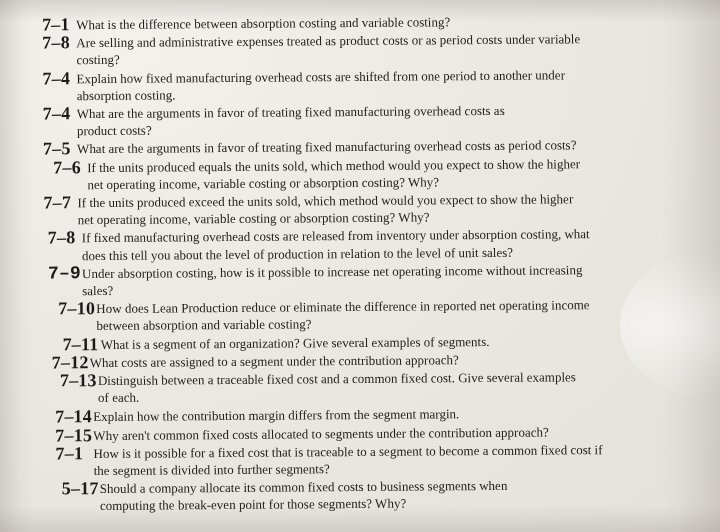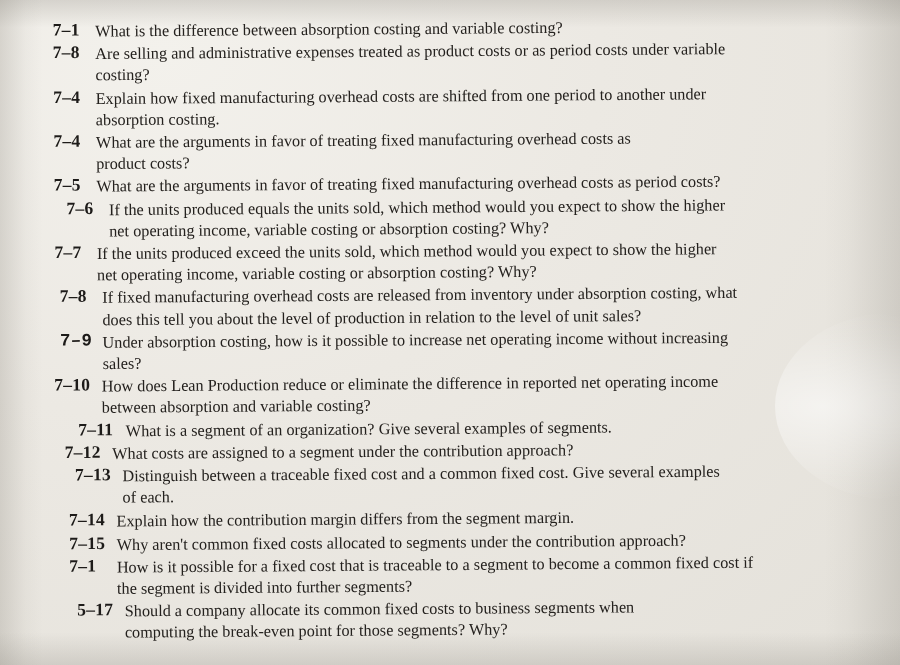--- a/index.html
+++ b/index.html
@@ -84,21 +84,21 @@
 
   .qrow {
     display: flex;
     align-items: flex-start;
     margin-bottom: 1px;
   }
 
   .qnum {
     flex: 0 0 auto;
     font-weight: bold;
-    font-size: 14px;
+    font-size: 18px;
     line-height: 17.2px;
     color: #1d1b19;
     text-align: left;
     letter-spacing: 0.2px;
     white-space: nowrap;
     font-family: "Liberation Serif", serif;
   }
 
   .qtext {
     flex: 1 1 auto;
@@ -112,21 +112,21 @@
   
   .qrow[data-idx="0"]  .qnum { width: 34px; margin-left: 6px; }
   .qrow[data-idx="1"]  .qnum { width: 34px; margin-left: 6px; }
   .qrow[data-idx="2"]  .qnum { width: 34px; margin-left: 6px; }
   .qrow[data-idx="3"]  .qnum { width: 34px; margin-left: 6px; }
   .qrow[data-idx="4"]  .qnum { width: 34px; margin-left: 6px; }
   .qrow[data-idx="5"]  .qnum { width: 34px; margin-left: 16px; }
   .qrow[data-idx="6"]  .qnum { width: 34px; margin-left: 6px; }
   .qrow[data-idx="7"]  .qnum { width: 34px; margin-left: 10px; }
   .qrow[data-idx="8"]  .qnum { width: 34px; margin-left: 10px; font-family: Liberation Mono, monospace; }
-  .qrow[data-idx="9"]  .qnum { width: 38px; margin-left: 5px; }
+  .qrow[data-idx="9"]  .qnum { width: 38px; margin-left: 20px; }
   .qrow[data-idx="10"] .qnum { width: 38px; margin-left: 24px; }
   .qrow[data-idx="11"] .qnum { width: 38px; margin-left: 13px; }
   .qrow[data-idx="12"] .qnum { width: 38px; margin-left: 21px; }
   .qrow[data-idx="13"] .qnum { width: 38px; margin-left: 16px; }
   .qrow[data-idx="14"] .qnum { width: 38px; margin-left: 16px; }
   .qrow[data-idx="15"] .qnum { width: 38px; margin-left: 16px; }
   .qrow[data-idx="16"] .qnum { width: 38px; margin-left: 22px; }
 
   .qrow[data-idx="0"]  { margin-top: 0px; }
   .qrow[data-idx="3"]  { margin-top: 1px; }

